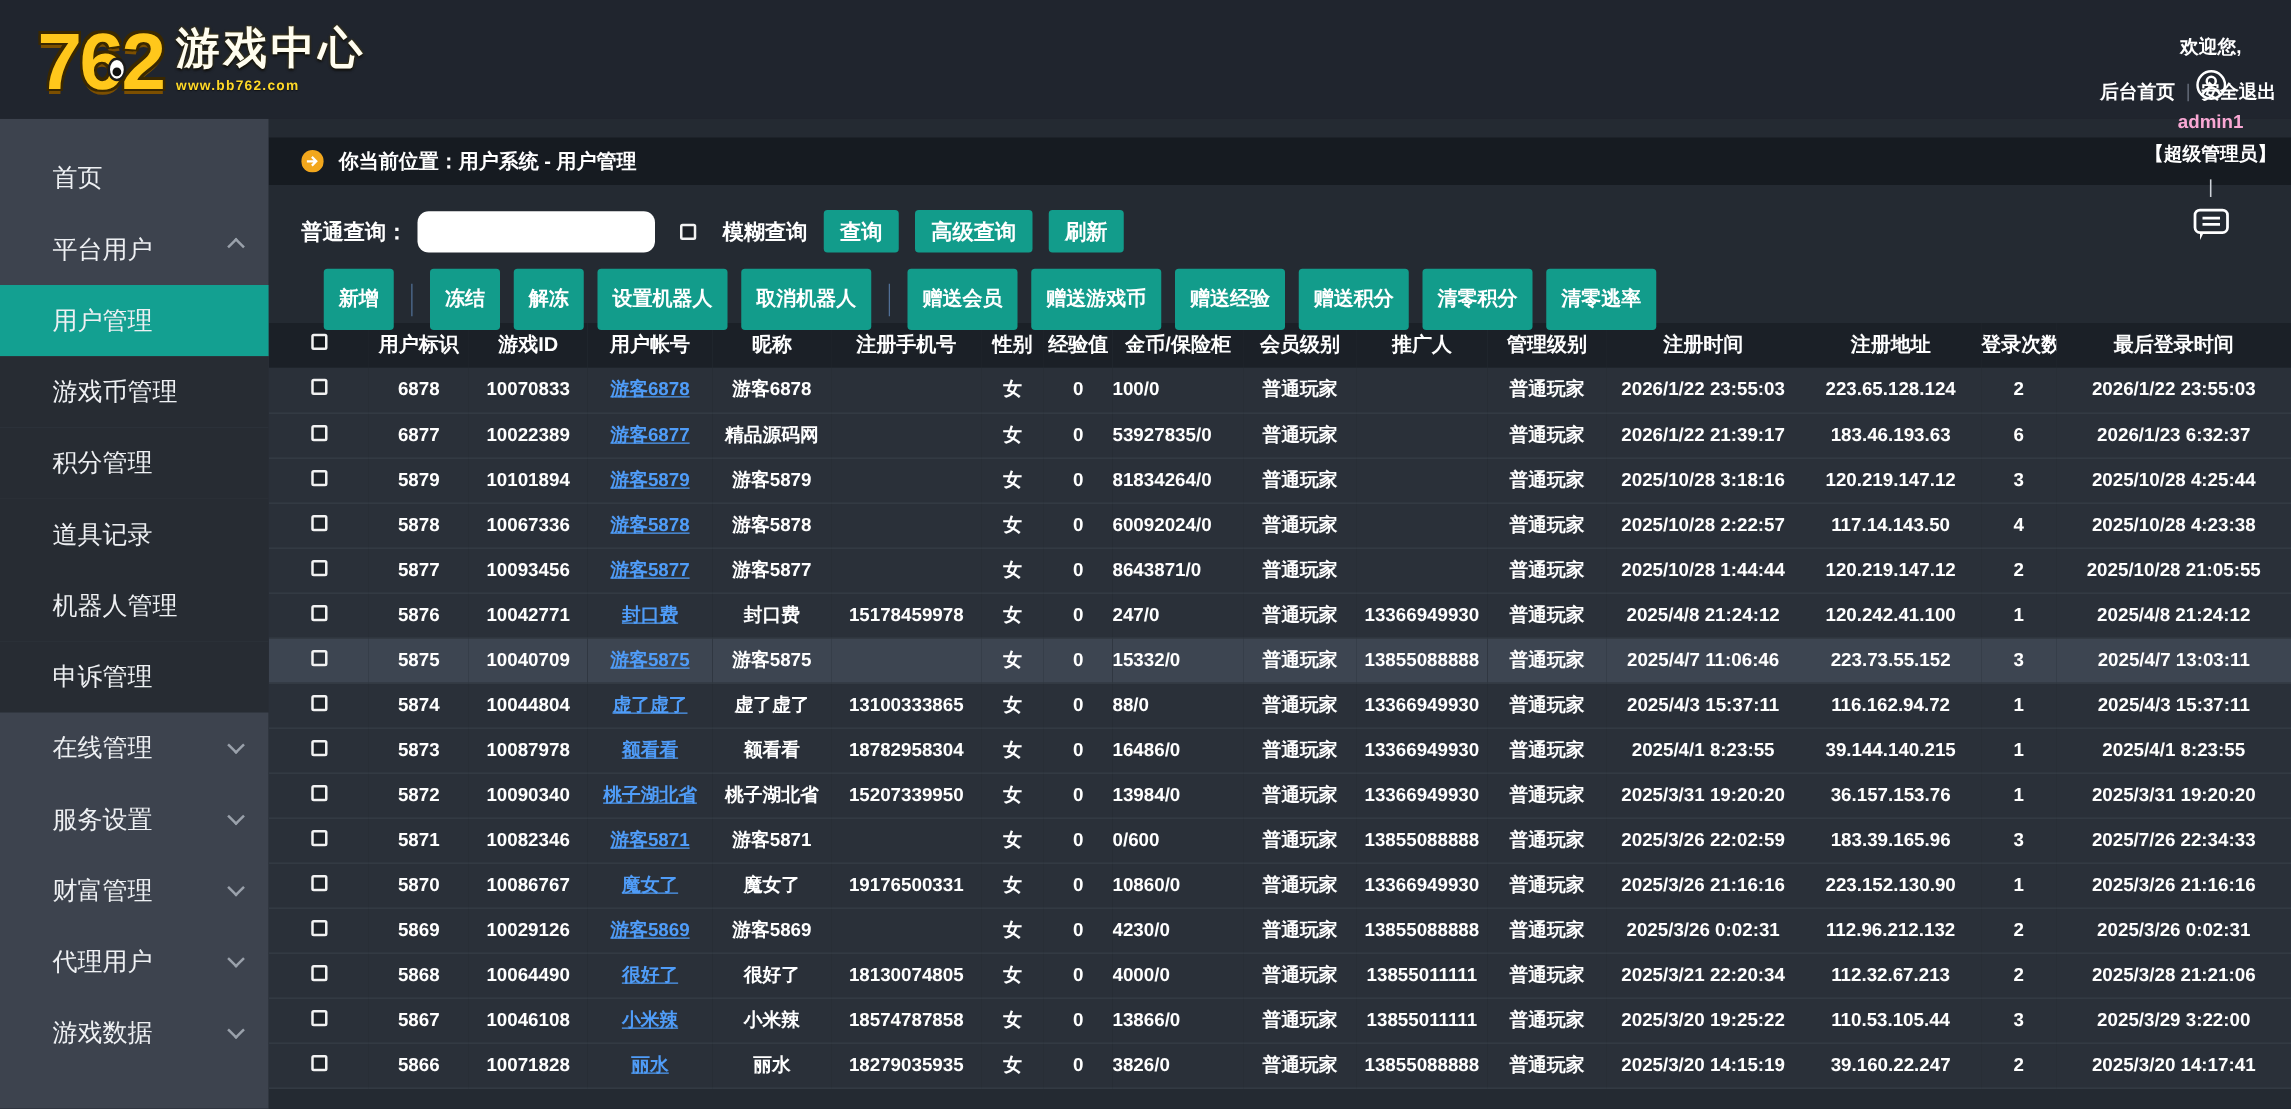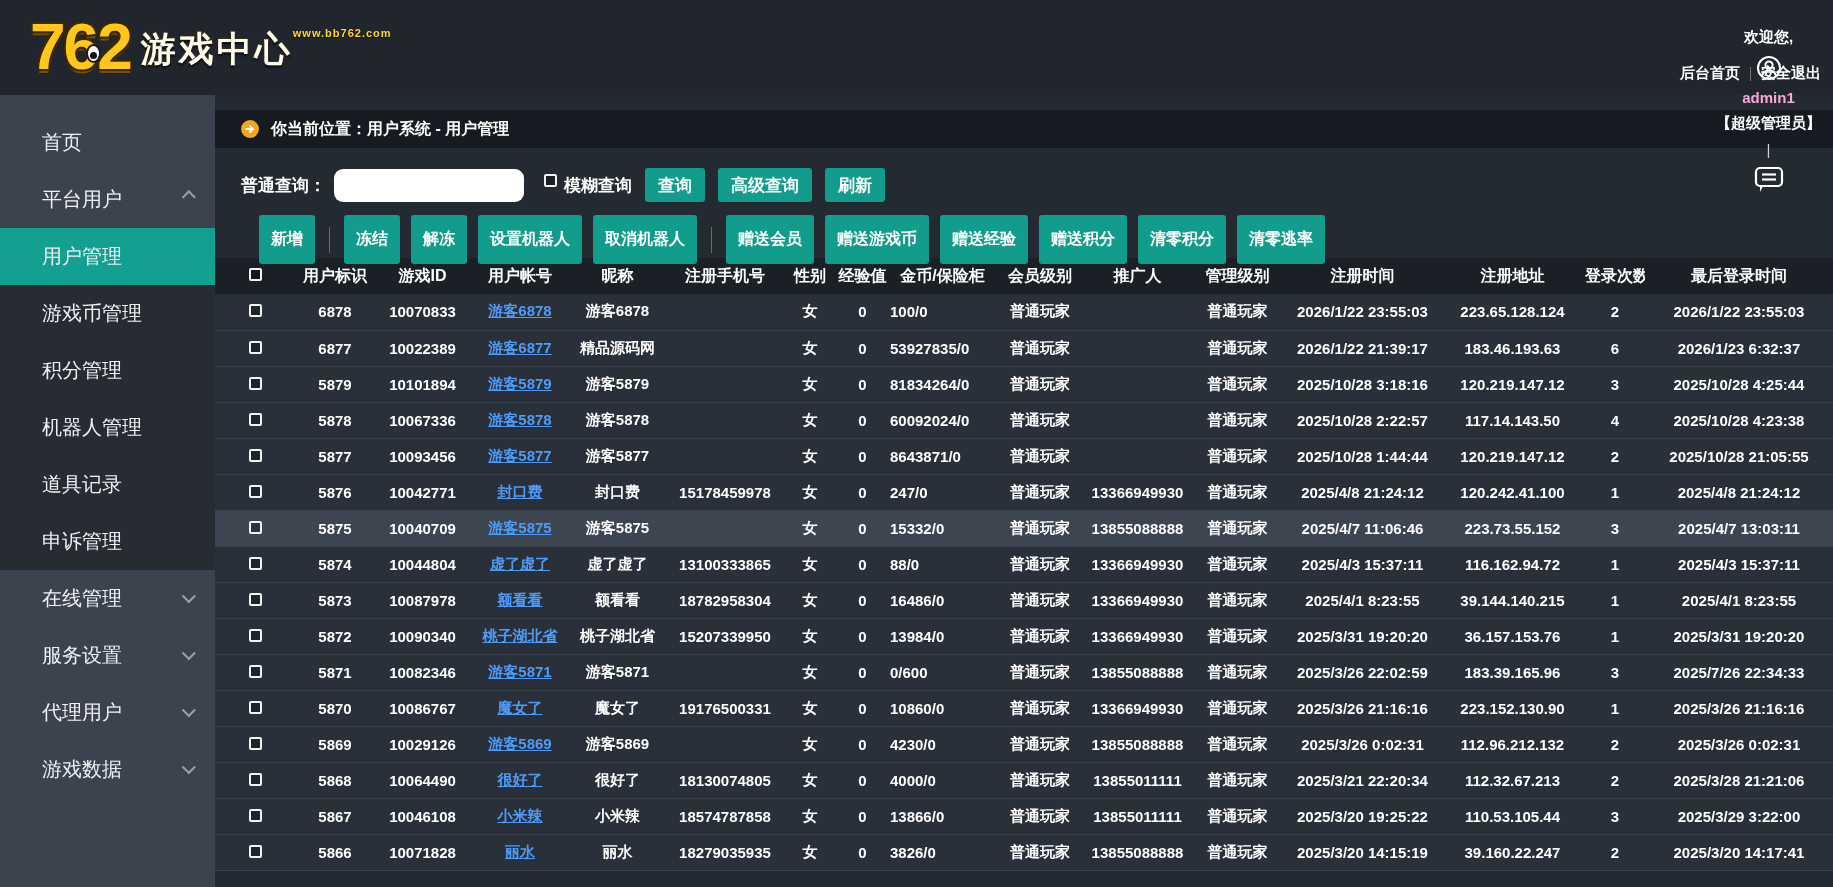--- a/index.html
+++ b/index.html
@@ -9,21 +9,21 @@
   
   .topbar { height:95px; background:#20252e; position:relative; display:flex; align-items:center; }
   .brand { display:flex; align-items:flex-end; padding-left:30px; gap:10px; }
   .brand-number { position:relative; font-size:64px; font-weight:bold; line-height:.95; letter-spacing:-2px;
     color:#ffc71b;
     text-shadow:2px 2px 0 #3a2800,-2px 2px 0 #3a2800,2px -2px 0 #3a2800,-2px -2px 0 #3a2800,0 4px 0 #7c4f00; }
   .brand-eye { position:absolute; left:56px; top:27px; width:15px; height:19px; background:#fff;
     border:2px solid #1c1c1c; border-radius:50%; }
   .brand-eye::after { content:""; position:absolute; left:2px; top:6px; width:7px; height:7px;
     background:#111; border-radius:50%; }
-  .brand-text { display:flex; flex-direction:row; padding-bottom:5px; }
+  .brand-text { display:flex; flex-direction:column; padding-bottom:5px; }
   .brand-title { font-size:35px; font-weight:bold; color:#fffdf0; letter-spacing:3px;
     text-shadow:0 2px 2px rgba(0,0,0,.75), 0 0 2px #6b5500; }
   .brand-url { font-size:11px; font-weight:bold; color:#ffd928; margin-top:1px; letter-spacing:1px;
     text-shadow:0 1px 1px rgba(0,0,0,.6); }
   .welcome-line { position:absolute; right:12px; top:28px; display:flex; align-items:center; gap:8px;
     color:#fff; font-size:15px; font-weight:bold;flex-direction:column; }
   .username { color:#f9a8d4; }
   .pipe { color:#cfd4da; font-weight:normal; }
   .nav-line { position:absolute; right:12px; top:64px; display:flex; align-items:center; gap:10px;
     color:#fff; font-size:15px; font-weight:bold; }
@@ -46,21 +46,21 @@
   
   .main { flex:1; background:#242a32; overflow:hidden; }
   .crumb { margin-top:15px; height:38px; background:#161b21; display:flex; align-items:center;
     padding-left:26px; gap:12px; color:#fff; font-size:16px; font-weight:bold; }
   .crumb-icon { flex:none; width:18px; height:18px; }
 
   .search-row { margin-top:20px; height:34px; display:flex; align-items:center; padding-left:26px;
     color:#fff; font-size:17px; font-weight:bold; }
   .search-input { width:190px; height:33px; border:none; border-radius:9px; margin-left:8px;
     background:#fff; padding:0 12px; font-size:15px; outline:none; }
-  .fuzzy { display:flex; align-items:flex-start; gap:7px; margin-left:20px; cursor:pointer; }
+  .fuzzy { display:flex; align-items:center; gap:21px; margin-left:20px; cursor:pointer; }
   .cb { width:13px; height:13px; border:2px solid #f2f2f2; background:rgba(0,0,0,.25);
     border-radius:2px; display:inline-block; flex:none; }
   .btn { background:#129c8b; color:#fff; border:none; border-radius:3px; font-weight:bold;
     cursor:pointer; font-family:inherit; }
   .btn.search { font-size:17px; height:34px; padding:0 13px; margin-left:13px; }
   .toolbar { margin-top:22px; height:31px; display:flex; align-items:center; padding-left:44px; gap:11px; }
   .btn.tool { font-size:16px; height:49px; padding:0 12px; }
   .tb-divider { width:1px; height:26px; background:#6f9fd8; opacity:.6; margin:0 3px; flex:none; }
 
   
@@ -129,34 +129,38 @@
         <div class="side-item sub active">
           <span>用户管理</span>
         </div>
         <div class="side-item sub">
           <span>游戏币管理</span>
         </div>
         <div class="side-item sub">
           <span>积分管理</span>
         </div>
         <div class="side-item sub">
+          <span>道具记录</span>
+        </div>
+        <div class="side-item sub">
           <span>机器人管理</span>
-        </div>
-        <div class="side-item sub">
-          <span>道具记录</span>
         </div>
         <div class="side-item sub">
           <span>申诉管理</span>
         </div>
         <div class="side-item">
           <span>在线管理</span>
           <span class="chev down"></span>
         </div>
         <div class="side-item">
           <span>服务设置</span>
+          <span class="chev down"></span>
+        </div>
+        <div class="side-item">
+          <span>财富管理</span>
           <span class="chev down"></span>
         </div>
         <div class="side-item">
           <span>代理用户</span>
           <span class="chev down"></span>
         </div>
         <div class="side-item">
           <span>游戏数据</span>
           <span class="chev down"></span>
         </div>

